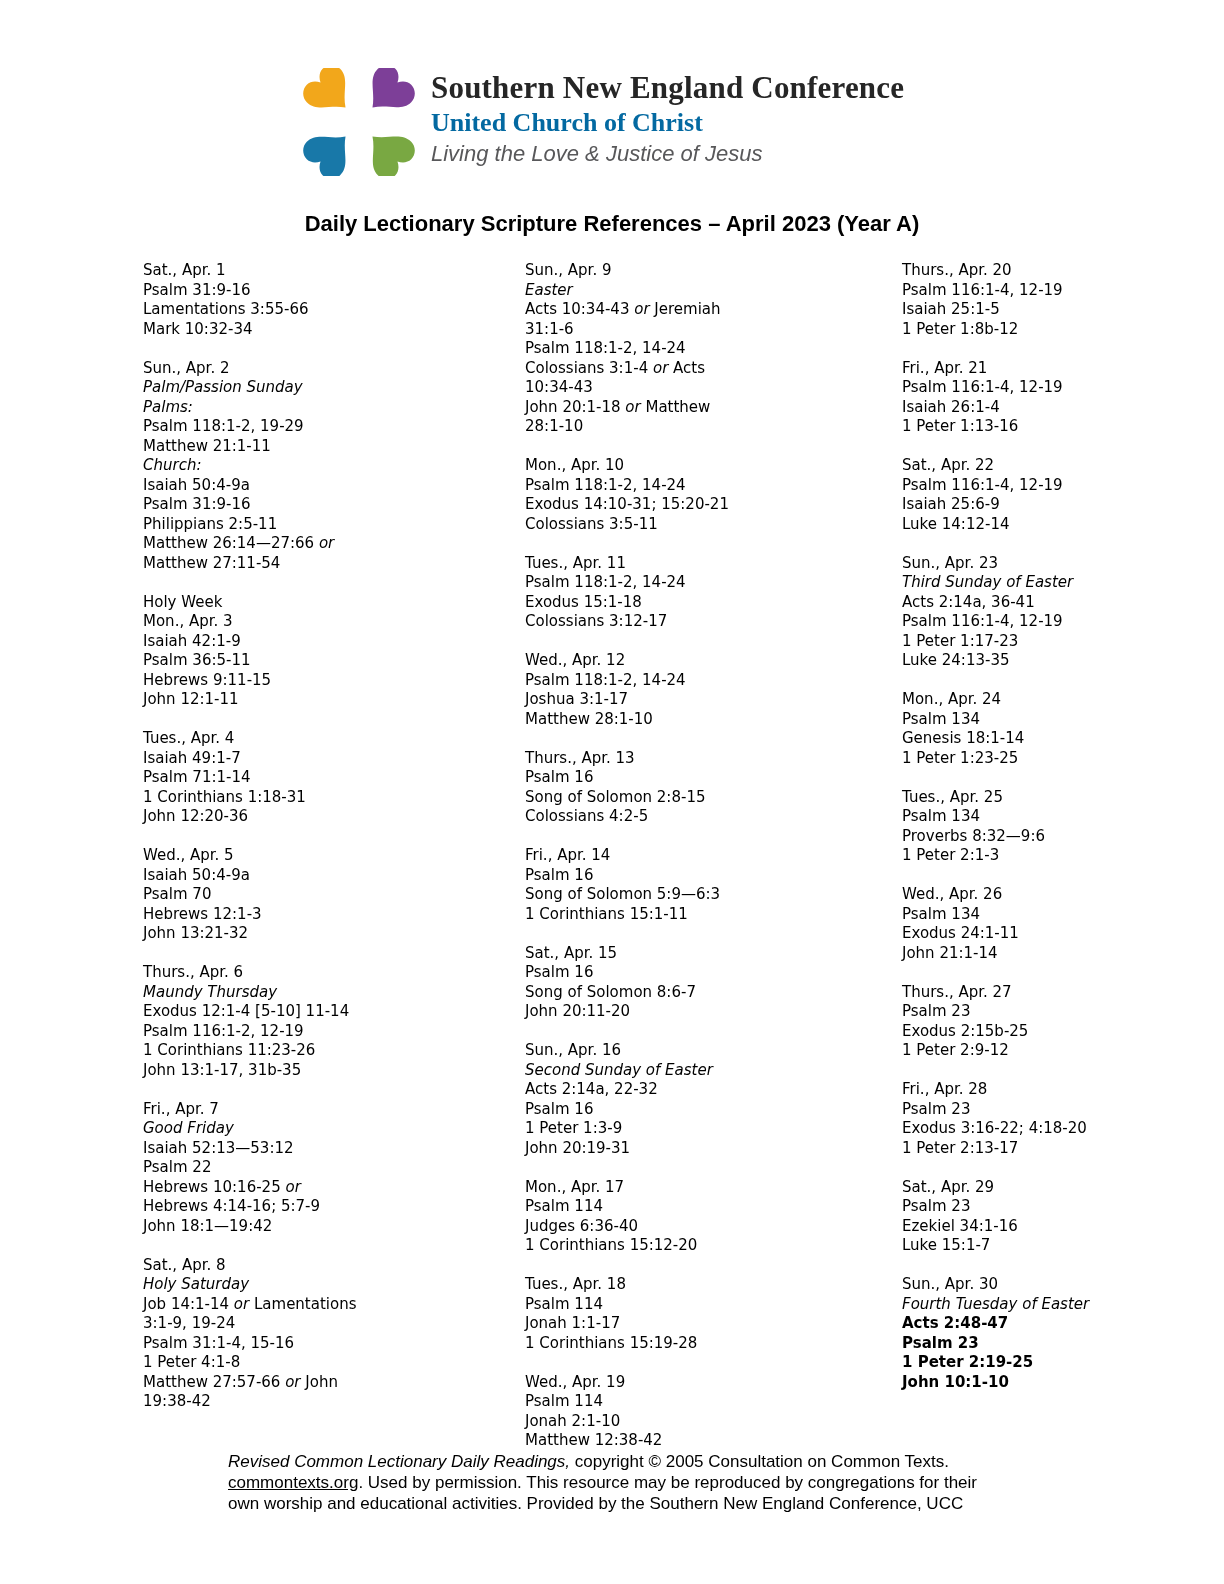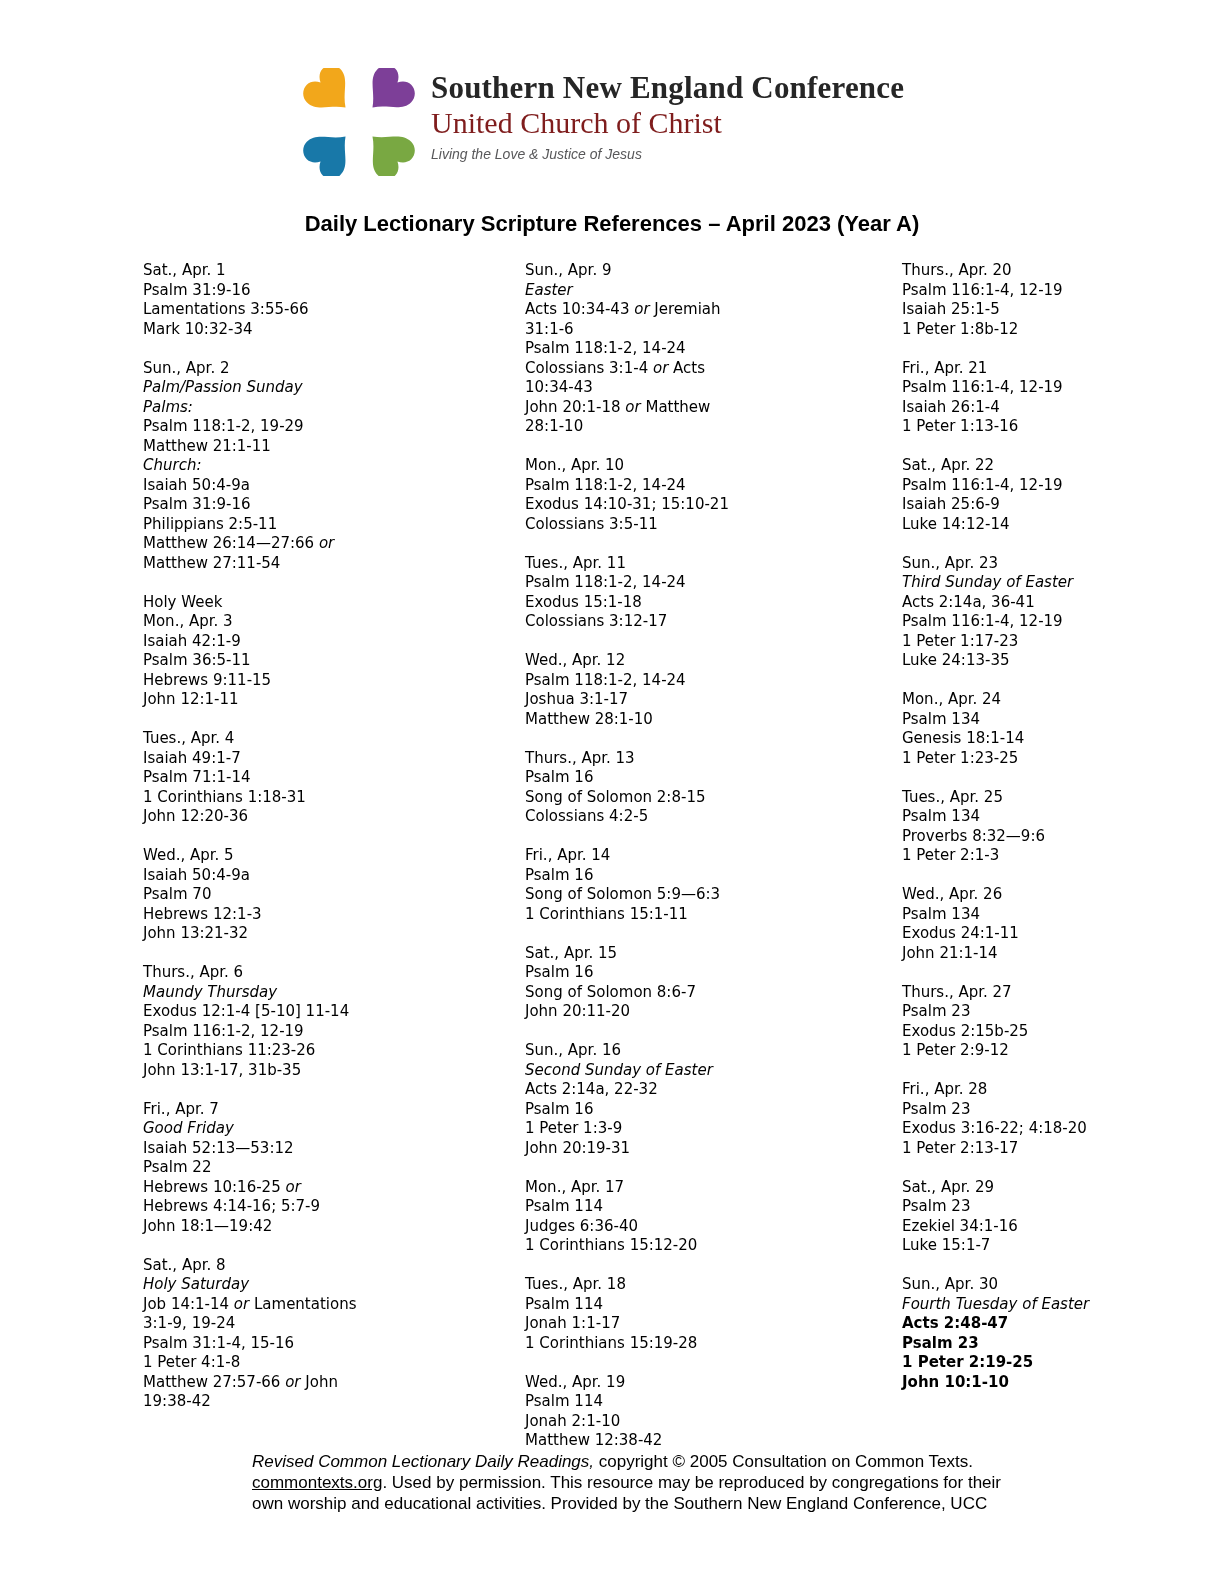--- a/index.html
+++ b/index.html
@@ -15,25 +15,25 @@
   .brand{position:absolute;top:68px;left:303px;display:flex;align-items:flex-start;}
   .logo{width:112px;height:108px;flex:0 0 auto;}
   .brand-text{margin-left:16px;padding-top:2px;}
   .brand-name{
     font-family:"Liberation Serif","DejaVu Serif",serif;
     font-weight:700;font-size:31px;line-height:36px;color:#262626;
     letter-spacing:0.2px;
   }
   .brand-denom{
     font-family:"Liberation Serif","DejaVu Serif",serif;
-    font-weight:400;font-size:30px;line-height:33px;color:#7f1d1d;
+    font-weight:700;font-size:26px;line-height:33px;color:#0369a1;
   }
   .brand-tagline{
     font-family:"Liberation Sans",sans-serif;
-    font-style:italic;font-size:14px;line-height:30px;color:#58585a;
+    font-style:italic;font-size:22px;line-height:30px;color:#58585a;
   }
   
   .doc-title{
     position:absolute;top:196px;left:0;width:100%;
     text-align:center;
     font-family:"Liberation Sans",sans-serif;
     font-weight:700;font-size:22px;color:#000;
   }
   
   .columns{
@@ -47,21 +47,21 @@
   .entry + .entry{margin-top:19.5px;}
   .head{font-weight:400;}
   .line{font-weight:400;}
   .line.it{font-style:italic;}
   .line.bd{font-weight:700;}
   .line em{font-style:italic;}
   
   .footer{
     position:absolute;top:1451px;left:228px;width:860px;
     font-family:"Liberation Sans",sans-serif;
-    font-size:17px;line-height:21px;color:#000;margin-left:24px;
+    font-size:17px;line-height:21px;color:#000;
   }
   .f-it{font-style:italic;}
   .f-link{color:#000;text-decoration:underline;cursor:pointer;}
 </style>
 </head>
 <body>
 
 <div class="page">
 
   <header class="brand">
@@ -161,21 +161,21 @@
           <div class="line">31:1-6</div>
           <div class="line">Psalm 118:1-2, 14-24</div>
           <div class="line">Colossians 3:1-4 <em>or</em> Acts</div>
           <div class="line">10:34-43</div>
           <div class="line">John 20:1-18 <em>or</em> Matthew</div>
           <div class="line">28:1-10</div>
         </div>
         <div class="entry">
           <div class="head">Mon., Apr. 10</div>
           <div class="line">Psalm 118:1-2, 14-24</div>
-          <div class="line">Exodus 14:10-31; 15:10-21</div>
+          <div class="line">Exodus 14:10-31; 15:20-21</div>
           <div class="line">Colossians 3:5-11</div>
         </div>
         <div class="entry">
           <div class="head">Tues., Apr. 11</div>
           <div class="line">Psalm 118:1-2, 14-24</div>
           <div class="line">Exodus 15:1-18</div>
           <div class="line">Colossians 3:12-17</div>
         </div>
         <div class="entry">
           <div class="head">Wed., Apr. 12</div>

